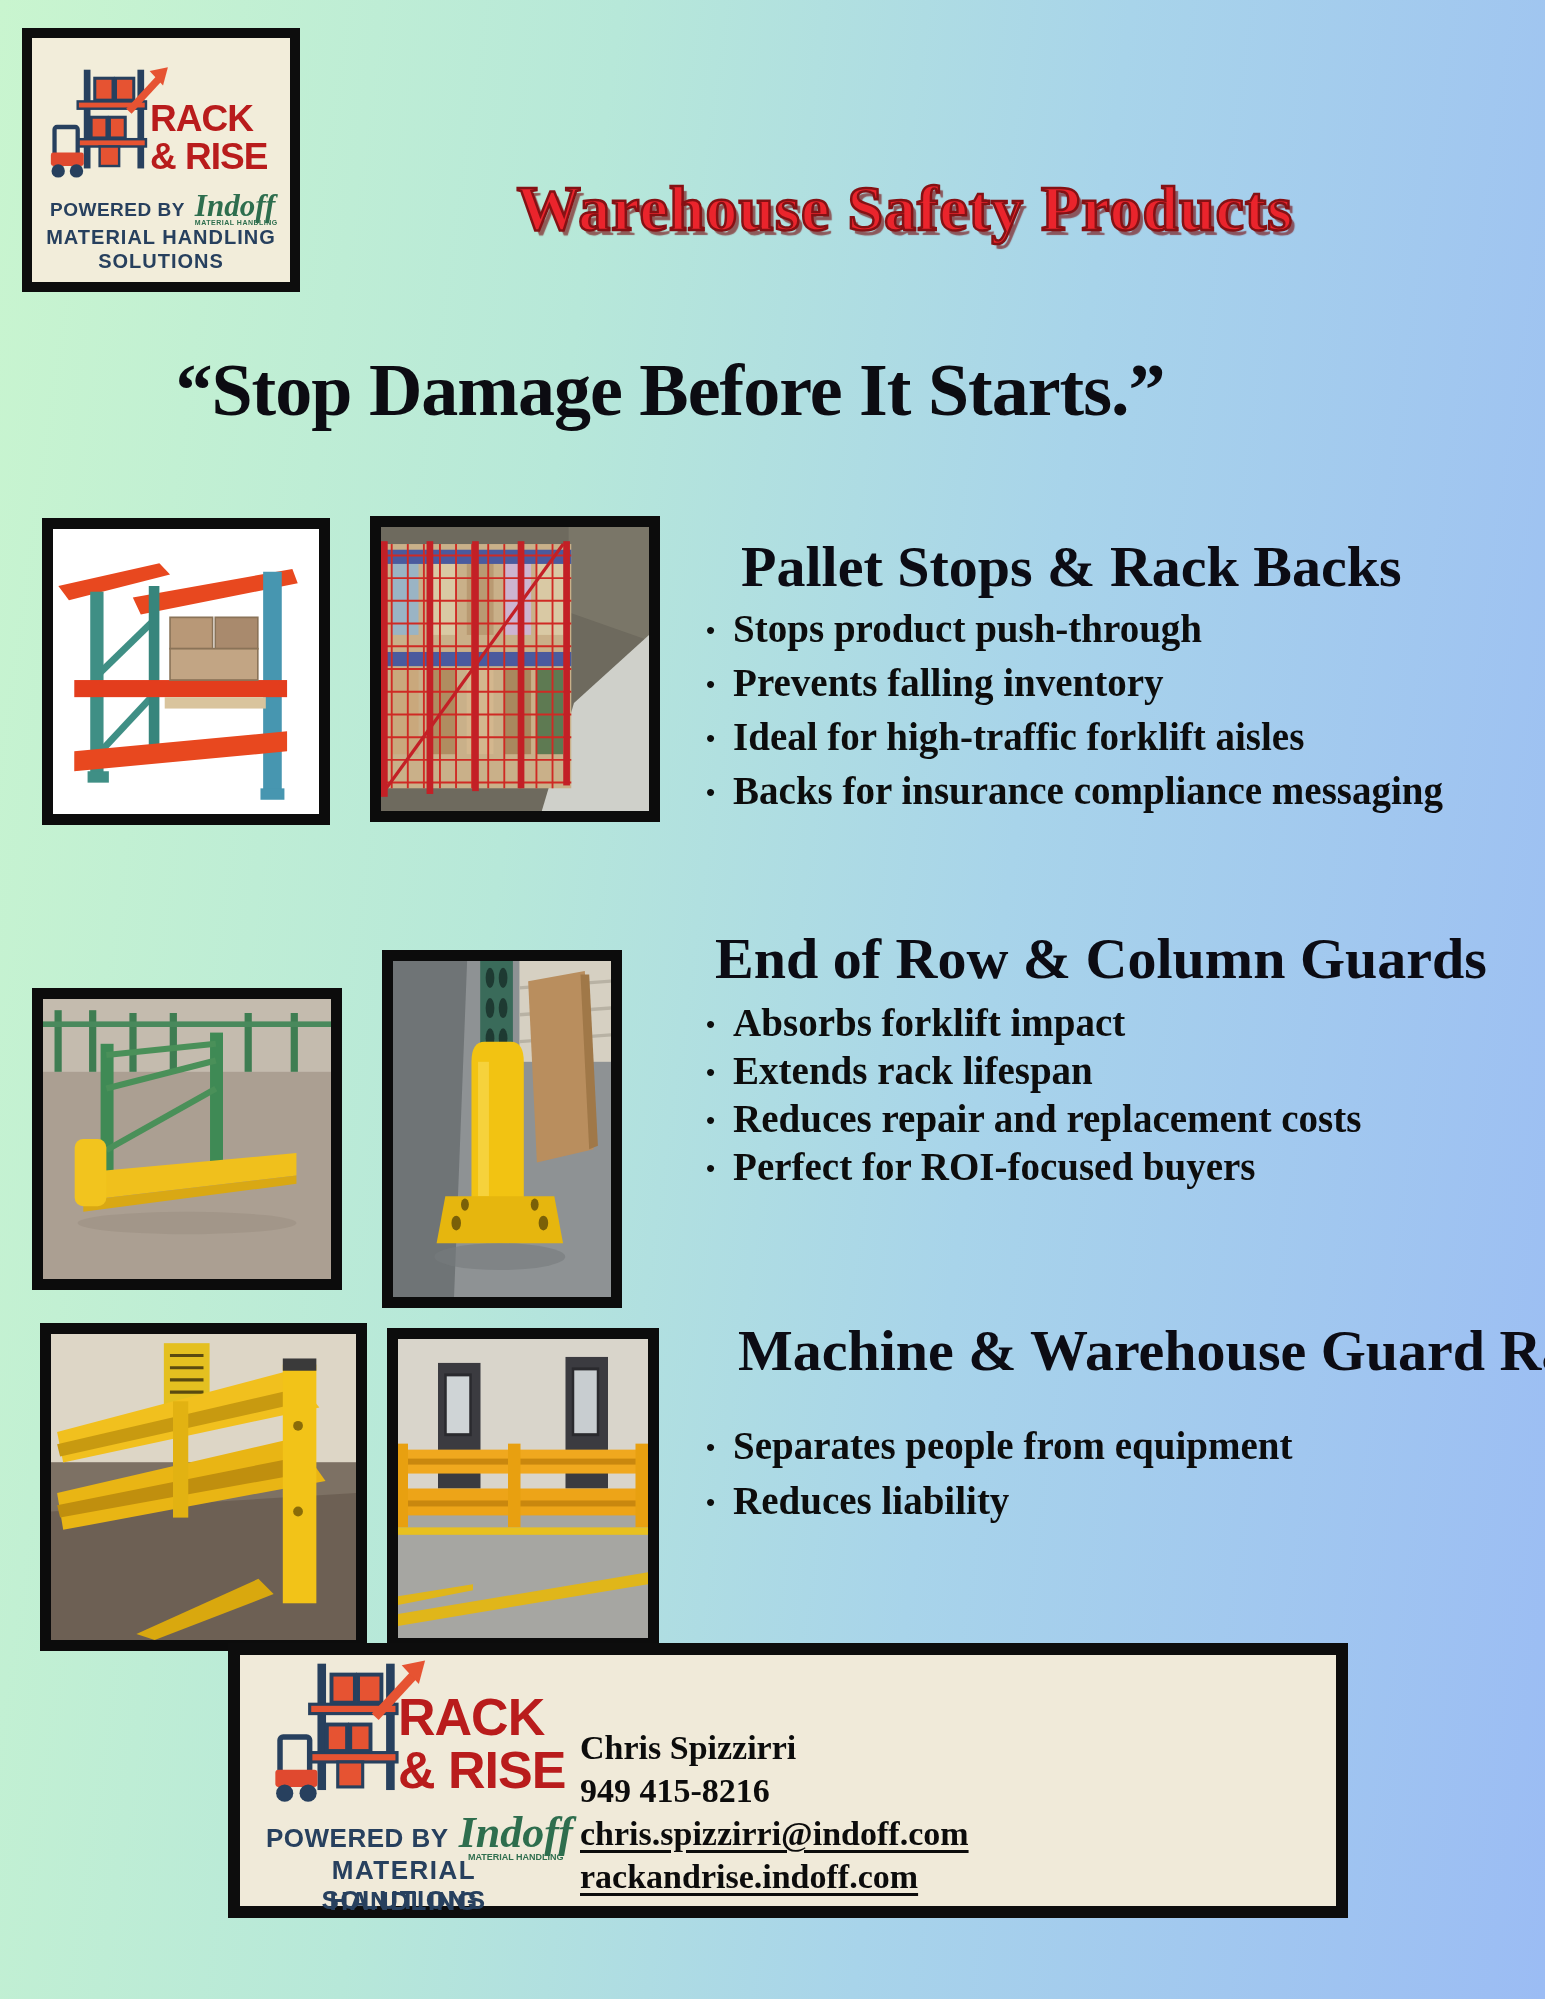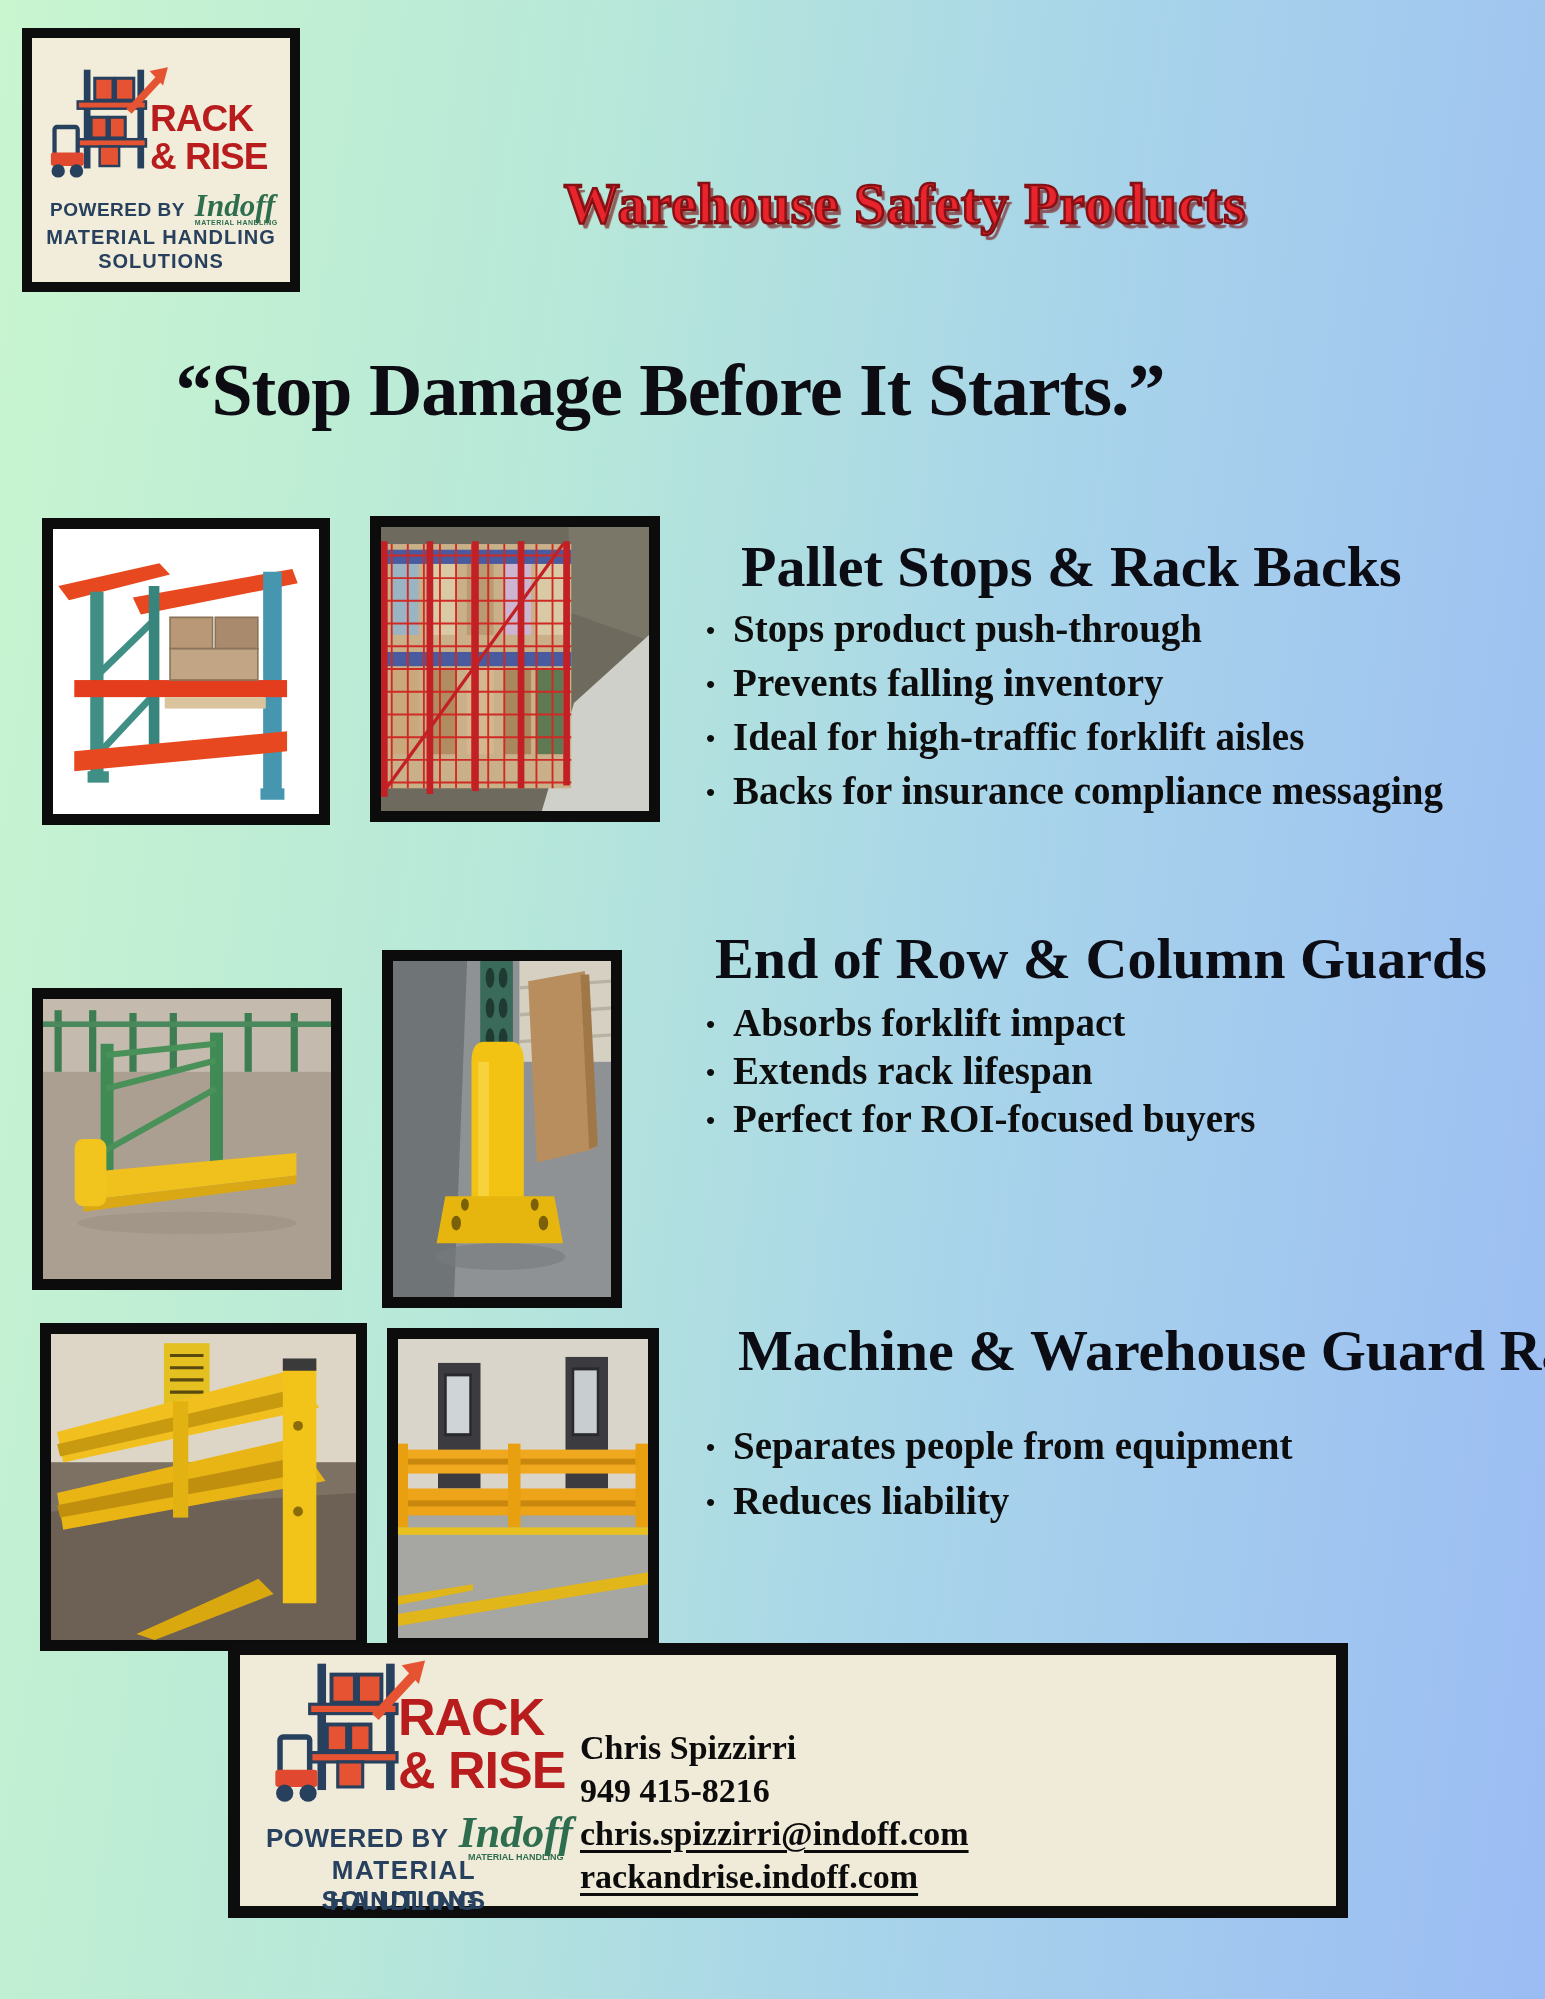--- a/index.html
+++ b/index.html
@@ -24,21 +24,21 @@
   .indoff-sub{display:block;color:#2e6e4e;font-style:normal;font-family:"Liberation Sans",sans-serif;
               font-weight:bold;text-align:center;}
   .logo-box .indoff-sub{font-size:7px;letter-spacing:.5px;}
   .mh-line{position:absolute;width:100%;text-align:center;color:#27405e;
            font-family:"Liberation Sans",sans-serif;font-weight:bold;}
   .logo-box .mh1{top:188px;font-size:20px;letter-spacing:1px;}
   .logo-box .mh2{top:212px;font-size:20px;letter-spacing:1px;}
 
   
   .main-title{left:270px;top:172px;width:1270px;text-align:center;
-              font-size:56px;font-weight:bold;color:#ea242c;
+              font-size:64px;font-weight:bold;color:#ea242c;
               -webkit-text-stroke:2.5px #851114;
               text-shadow:4px 5px 1px rgba(122,17,19,.65);letter-spacing:1px;white-space:nowrap;}
   .quote{left:0;top:348px;width:1340px;text-align:center;font-size:74px;font-weight:bold;
          color:#0c0c12;letter-spacing:-1px;white-space:nowrap;}
 
   
   .photo{border:11px solid #0c0c0c;box-sizing:border-box;background:#fff;}
   .photo svg{display:block;width:100%;height:100%;}
 
   
@@ -242,20 +242,21 @@
     <circle cx="65" cy="72.5" r="1.8" fill="#7a6008"></circle>
     <ellipse cx="49" cy="88" rx="30" ry="4" fill="#777b7d" opacity=".6"></ellipse>
   </svg>
 </div>
 
 <div id="sec2">
   <div class="abs sec-heading" style="left:680px;top:930px;">End of Row &amp; Column Guards</div>
   <ul class="abs bullets" style="left:706px;top:1000px;">
       <li>Absorbs forklift impact</li>
       <li>Extends rack lifespan</li>
+      <li>Reduces repair and replacement costs</li>
       <li>Perfect for ROI-focused buyers</li>
     </ul>
 </div>
 
 <div class="abs photo" style="left:40px;top:1323px;width:327px;height:328px;">
   <svg viewBox="0 0 100 100" preserveAspectRatio="none">
     <rect width="100" height="100" fill="#ddd6c6"></rect>
     <rect x="0" y="42" width="100" height="58" fill="#6d6054"></rect>
     <polygon points="0,42 100,42 100,52 0,58" fill="#7d7164"></polygon>
     <rect x="37" y="3" width="15" height="22" fill="#e4c020"></rect>

